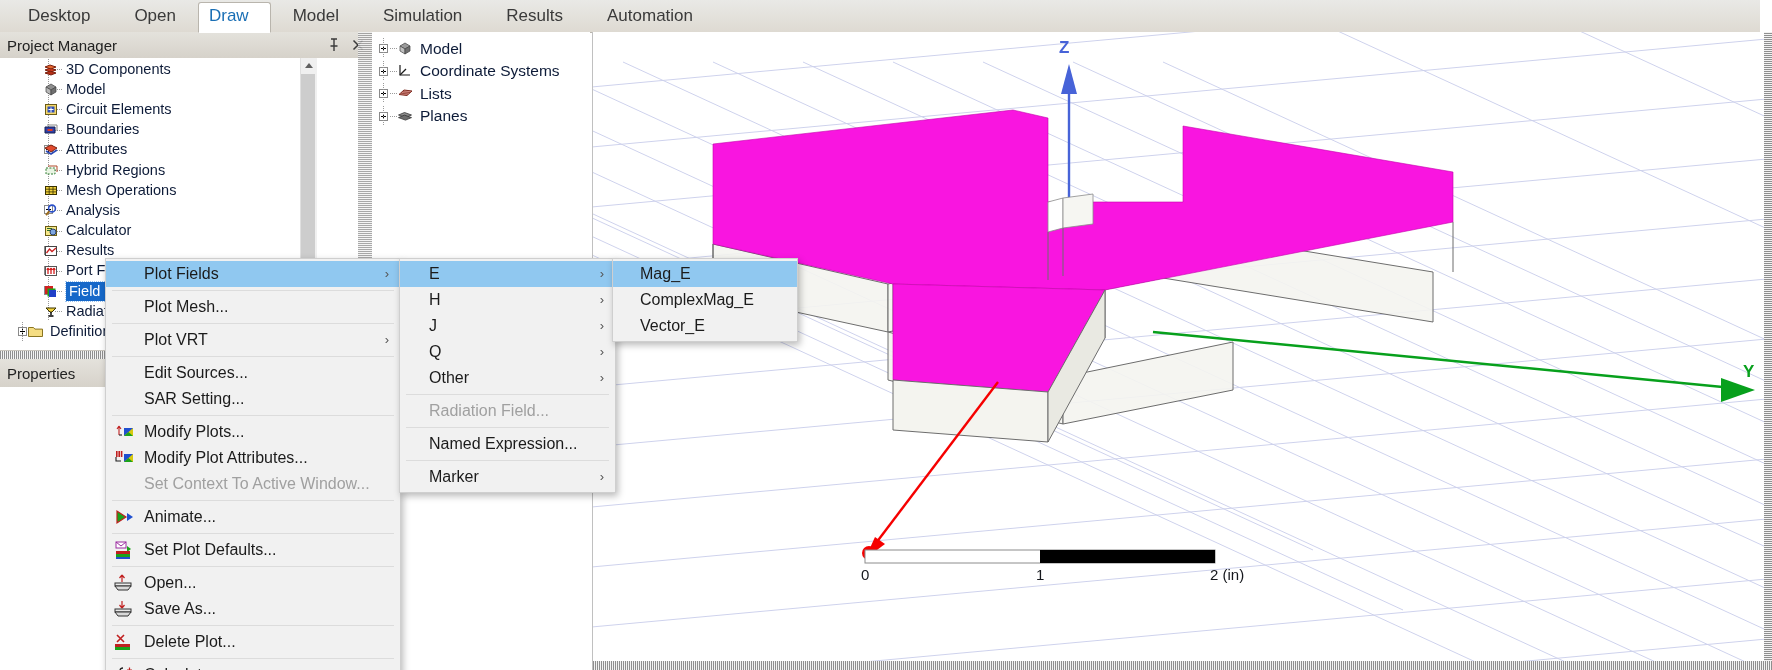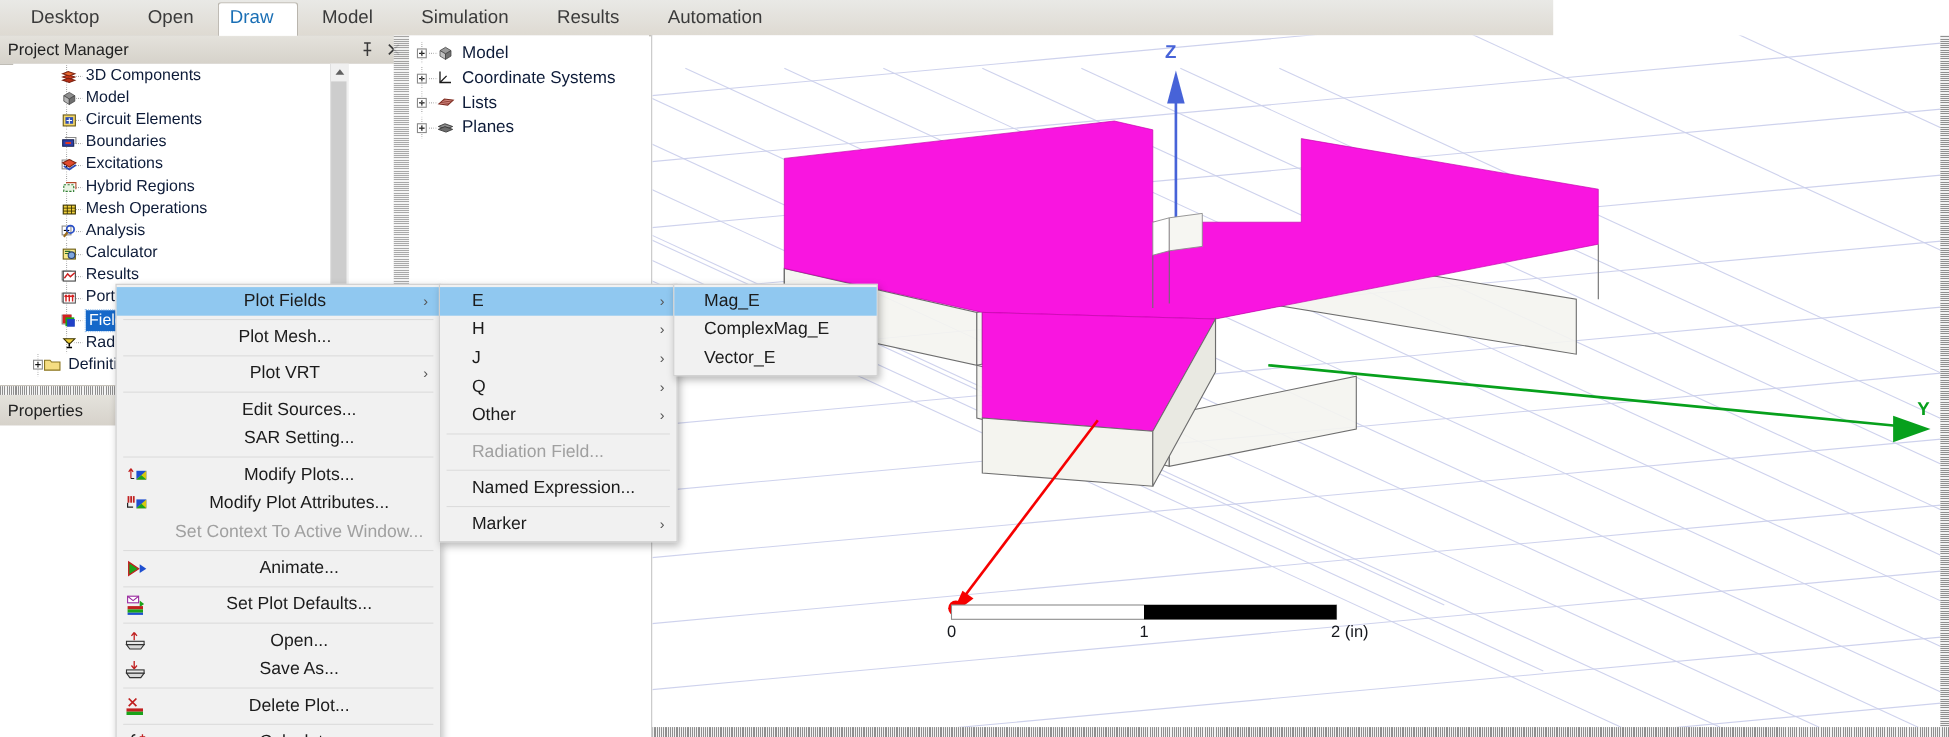--- a/index.html
+++ b/index.html
@@ -5,21 +5,21 @@
 <style>
   html,body{margin:0;padding:0;}
   body{
     width:1772px;height:670px;overflow:hidden;position:relative;
     font-family:"Liberation Sans", sans-serif;
     background:#ffffff;
     -webkit-font-smoothing:antialiased;
   }
   
   #ribbon{
-    position:absolute;left:0;top:0;width:1412px;height:32px;
+    position:absolute;left:0;top:0;width:1760px;height:32px;
     background:#d4d0c8;
     background:linear-gradient(#e9e9e6,#dedad2);
     border-bottom:1px solid #b9b5ad;
   }
   #ribbon .tabs{display:flex;align-items:flex-end;height:32px;padding-left:6px;}
   #ribbon .tab{
     font-size:17px;color:#3a3a3a;padding:5px 22px 7px 22px;cursor:default;
     line-height:18px;white-space:nowrap;
   }
   #ribbon .tab.active{
@@ -37,21 +37,20 @@
     display:flex;align-items:center;
   }
   #pm-header .title{font-size:15px;color:#222;padding-left:7px;flex:1;}
   #pm-header .btn{width:20px;height:20px;position:relative;margin-right:4px;cursor:pointer;}
   #pm-header .btn svg{display:block;}
 
   #pm-tree{
     position:absolute;left:0;top:58px;width:358px;height:292px;
     background:#ffffff;overflow:hidden;
     border-right:1px solid #ffffff;
-    margin-left:12px;
   }
   .tree{font-size:14.5px;color:#0d1b38;padding-top:1px;}
   .trow{height:20.2px;display:flex;align-items:center;white-space:nowrap;cursor:default;padding-left:2px;}
   .trow .ind{display:inline-block;width:40px;height:20px;position:relative;}
   .trow .ind2{display:inline-block;width:45px;height:20px;position:relative;}
   .plusbox{
     position:absolute;left:42px;top:5px;width:9px;height:9px;
     border:1px solid #8a8a8a;background:#fff;box-sizing:border-box;
   }
   .plusbox:before{content:"";position:absolute;left:3px;top:1px;width:1px;height:5px;background:#000;}
@@ -151,21 +150,21 @@
   .mi .micon{width:34px;height:22px;flex:none;position:relative;}
   .mi .mlabel{flex:1;line-height:22px;}
   .mi .marrow{width:26px;text-align:center;color:#555;font-size:13px;line-height:22px;}
   .mi.hl{background:#90c8f0;}
   .mi.disabled .mlabel{color:#a0a0a0;}
   .msep{height:1px;background:#dcdcdc;margin:3px 6px 3px 36px;}
   .msep.full{margin-left:6px;}
 
   #menu1{left:105px;top:258px;width:294px;}
   #menu1 .mi{padding-left:4px;}
-  #menu1 .mlabel{padding-left:0px;text-align:center;}
+  #menu1 .mlabel{padding-left:0px;}
   #menu2{left:399px;top:258px;width:215px;}
   #menu2 .mlabel{padding-left:0px;}
   #menu2 .mi .micon{width:29px;}
   #menu3{left:612px;top:258px;width:184px;}
   #menu3 .mi .micon{width:27px;}
 </style>
 </head>
 <body>
 
 <div id="ribbon">
@@ -270,21 +269,21 @@
           <i class="plusbox"></i>
           <i class="dots"></i>
           <i class="hdash"></i>
         </span>
       <span class="tico">
         <svg width="19" height="17" viewBox="0 0 19 17">
             <path d="M3 7l6-3 6 3-6 4z" fill="#e24b2e" stroke="#7d2412"></path>
             <path d="M4 10l5 3 6-4" fill="none" stroke="#2c4bb8" stroke-width="1.6"></path>
           </svg>
       </span>
-      <span class="tlabel">Excitations</span>
+      <span class="tlabel">Attributes</span>
     </div>
 
     <div class="trow">
       <span class="ind">
           <i class="dots"></i>
           <i class="hdash"></i>
         </span>
       <span class="tico">
         <svg width="19" height="17" viewBox="0 0 19 17">
             <path d="M4 6h9v6H4z" fill="#e9f4e3" stroke="#2e7d32" stroke-dasharray="2 1.4"></path>

